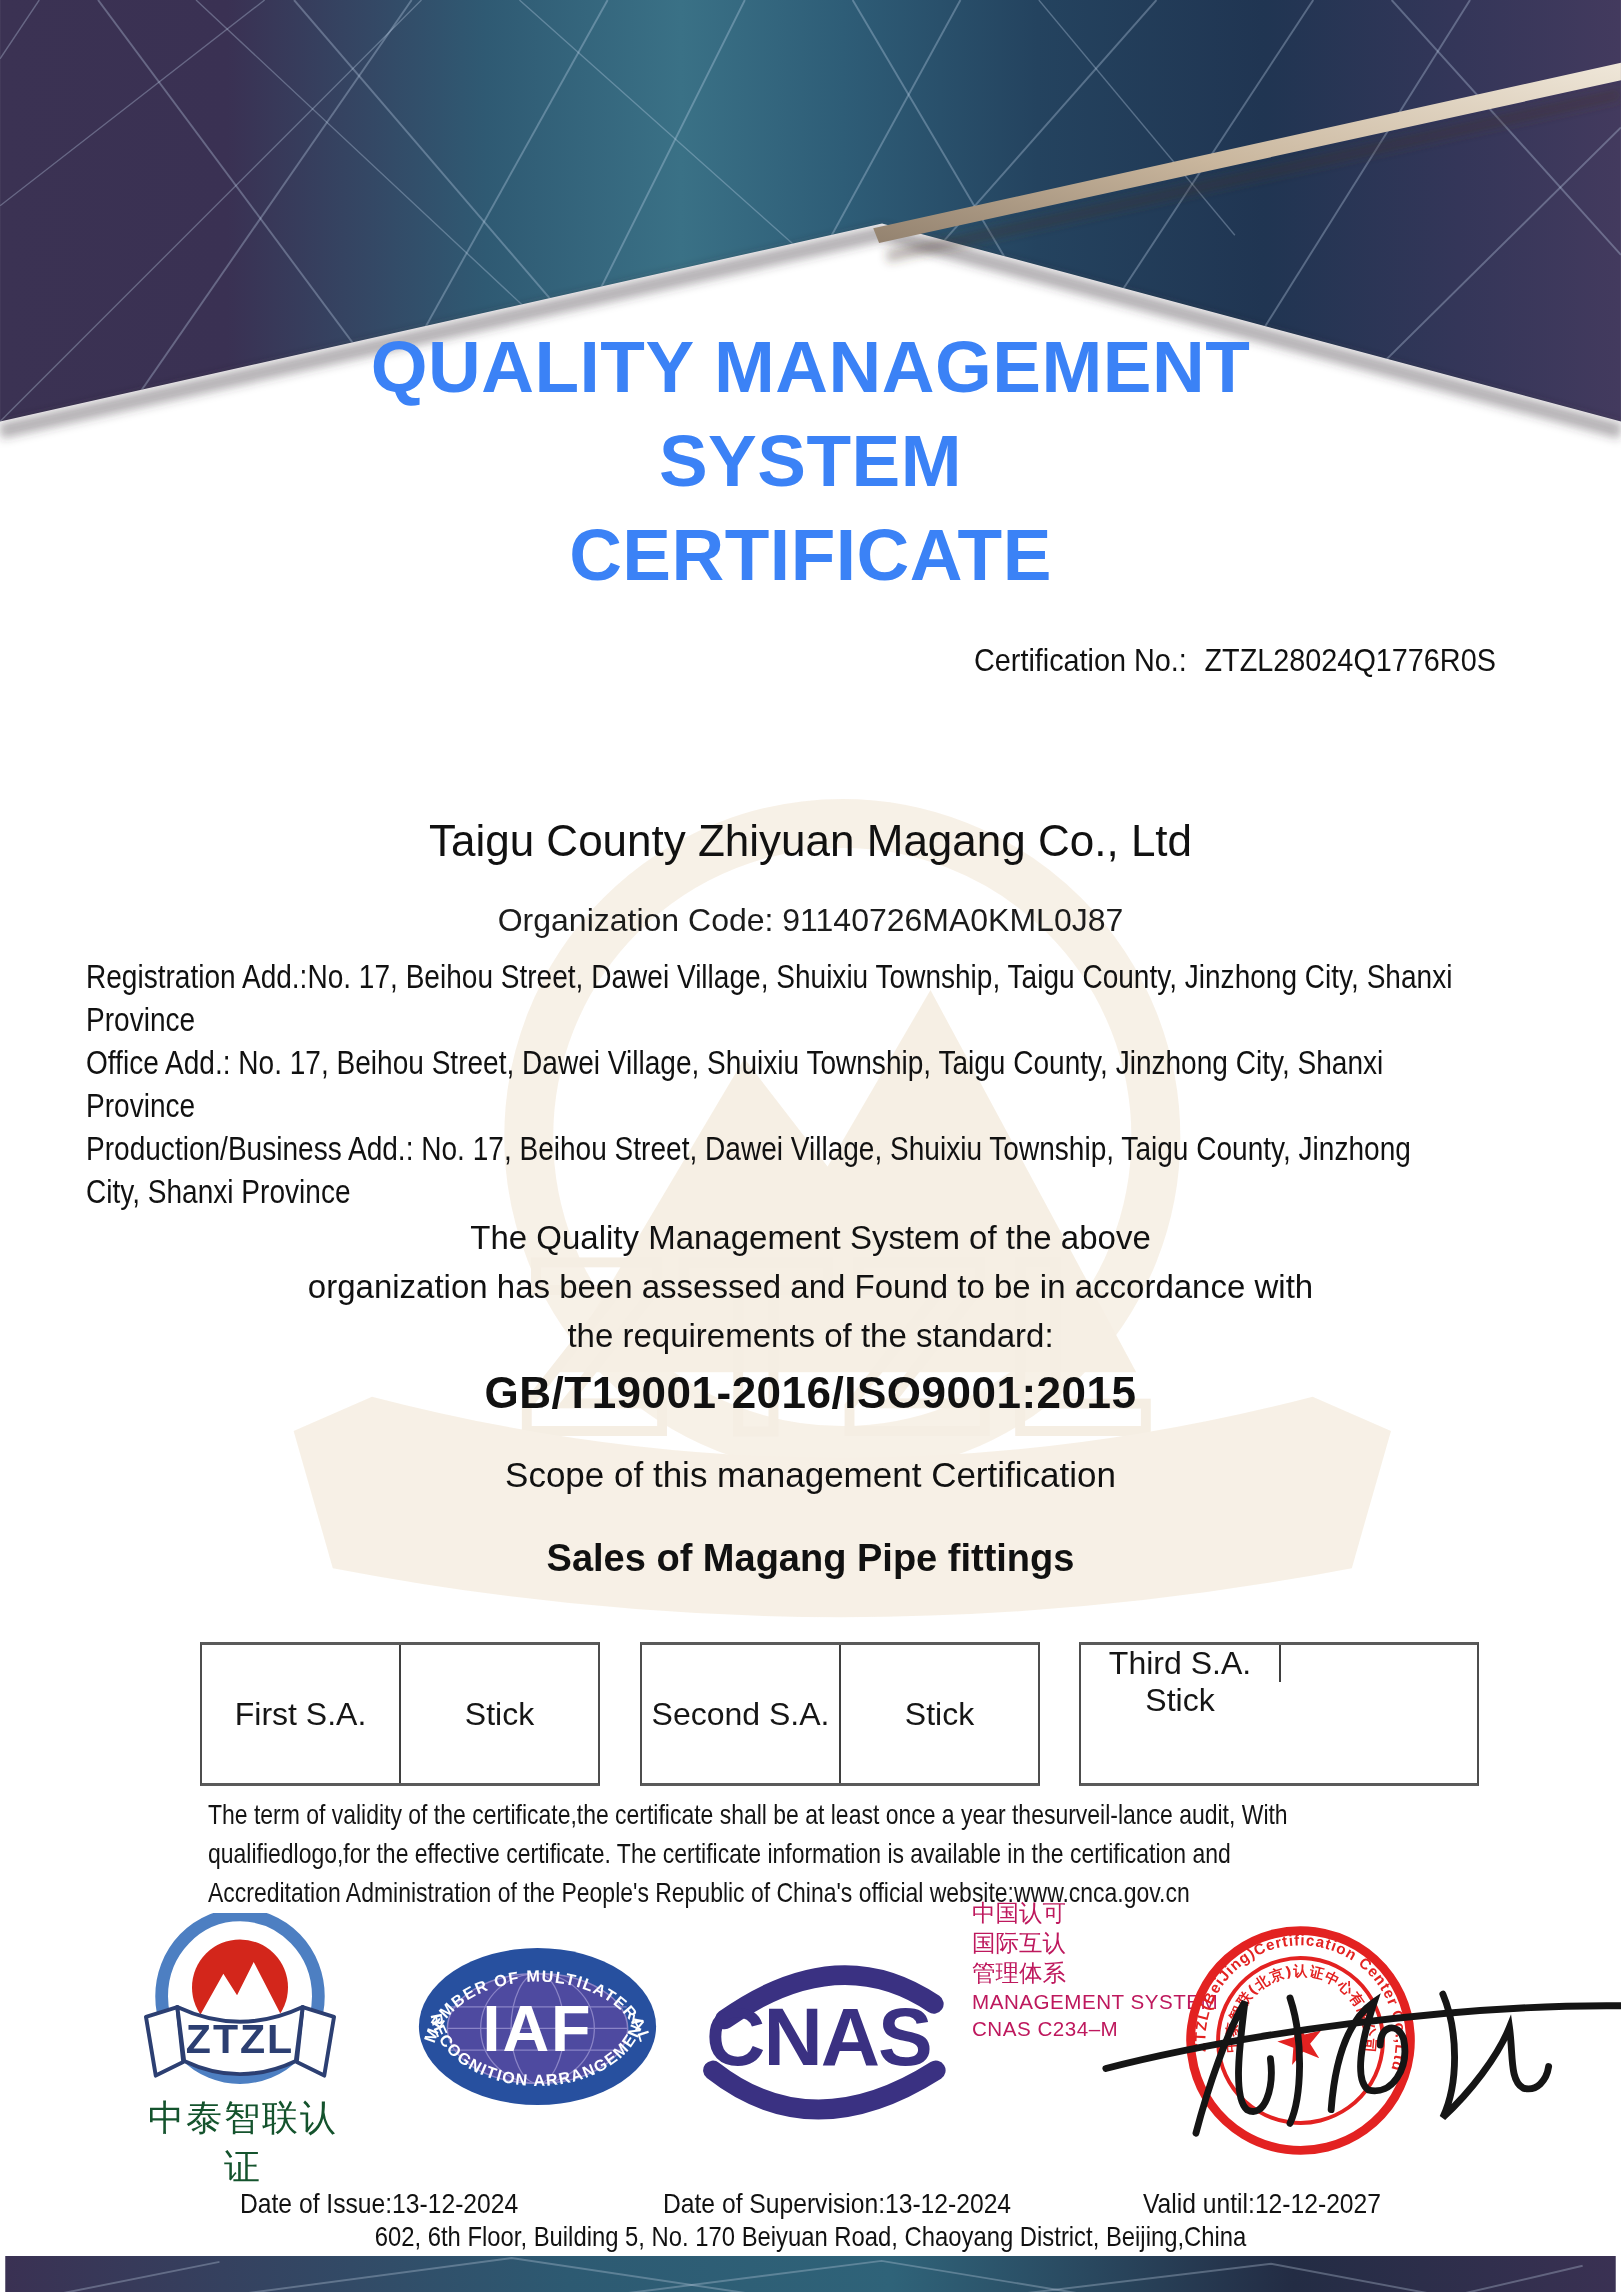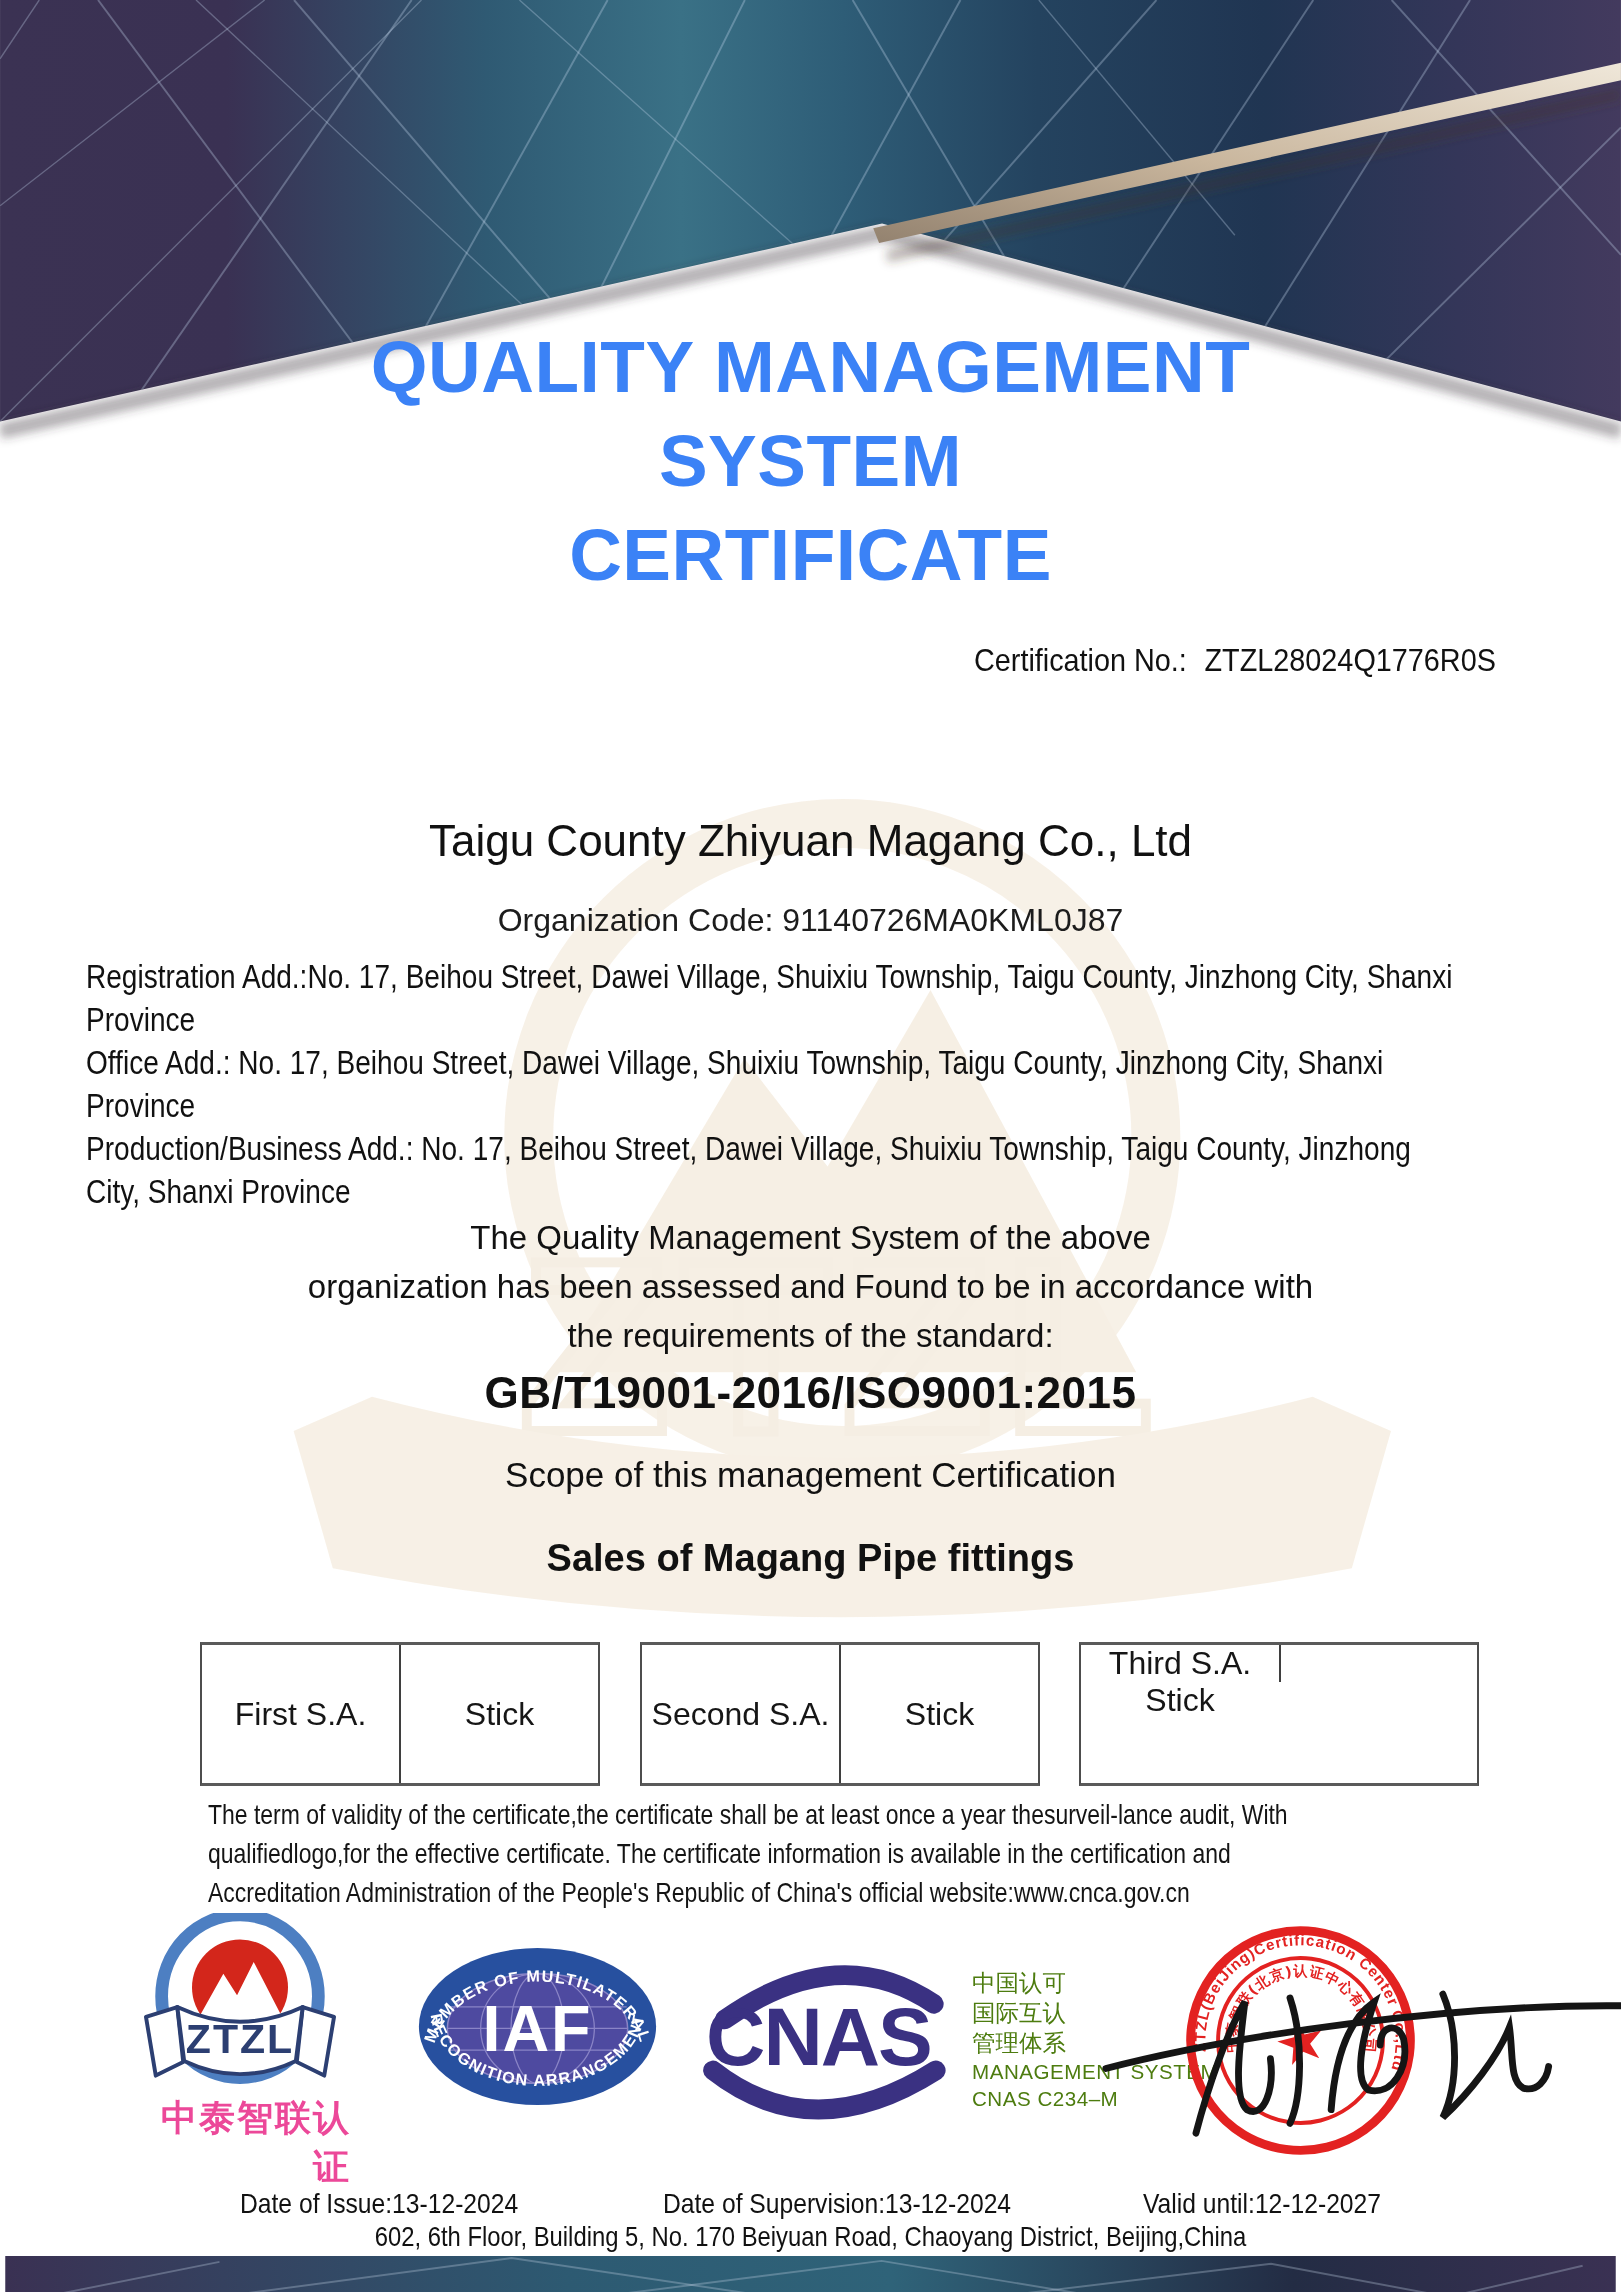--- a/index.html
+++ b/index.html
@@ -32,23 +32,23 @@
           border:2px solid #4d4d4d;border-top:3.9px solid #5a5a5a;border-bottom:3.9px solid #5a5a5a;
           display:flex;background:#fff;}
   .sa-box .cell{width:50%;display:flex;align-items:center;justify-content:center;
                 font-size:32px;font-weight:400;color:#161616;}
   .sa-box .cell.first{border-right:2px solid #3f3f3f;}
 
   .disclaimer{top:1795px;left:208px;width:1529px;font-size:28px;line-height:39px;font-weight:500;
               color:#141414;transform:scaleX(.82);transform-origin:top left;}
 
   
-  .ztzl-caption{left:135px;top:2094px;width:216px;text-align:right;font-size:36px;font-weight:700;
-                color:#ec4899;letter-spacing:2px;}
-  .cnas-lines{left:972px;top:1968px;font-size:23.5px;line-height:30px;font-weight:500;color:#4d7c0f;}
+  .ztzl-caption{left:135px;top:2094px;width:216px;text-align:center;font-size:36px;font-weight:400;
+                color:#14532d;letter-spacing:2px;}
+  .cnas-lines{left:972px;top:1898px;font-size:23.5px;line-height:30px;font-weight:500;color:#be185d;}
   .cnas-lines .en{font-size:20.6px;line-height:27.4px;letter-spacing:0.5px;}
 
   
   .dt{top:2188px;font-size:27.4px;font-weight:500;white-space:nowrap;
       transform:scaleX(.9);transform-origin:top left;}
   .dt1{left:240px;} .dt2{left:663px;} .dt3{left:1143px;}
   .street{top:2221px;font-size:27.4px;font-weight:500;transform:scaleX(.87);transform-origin:top center;}
 </style>
 </head>
 <body>

